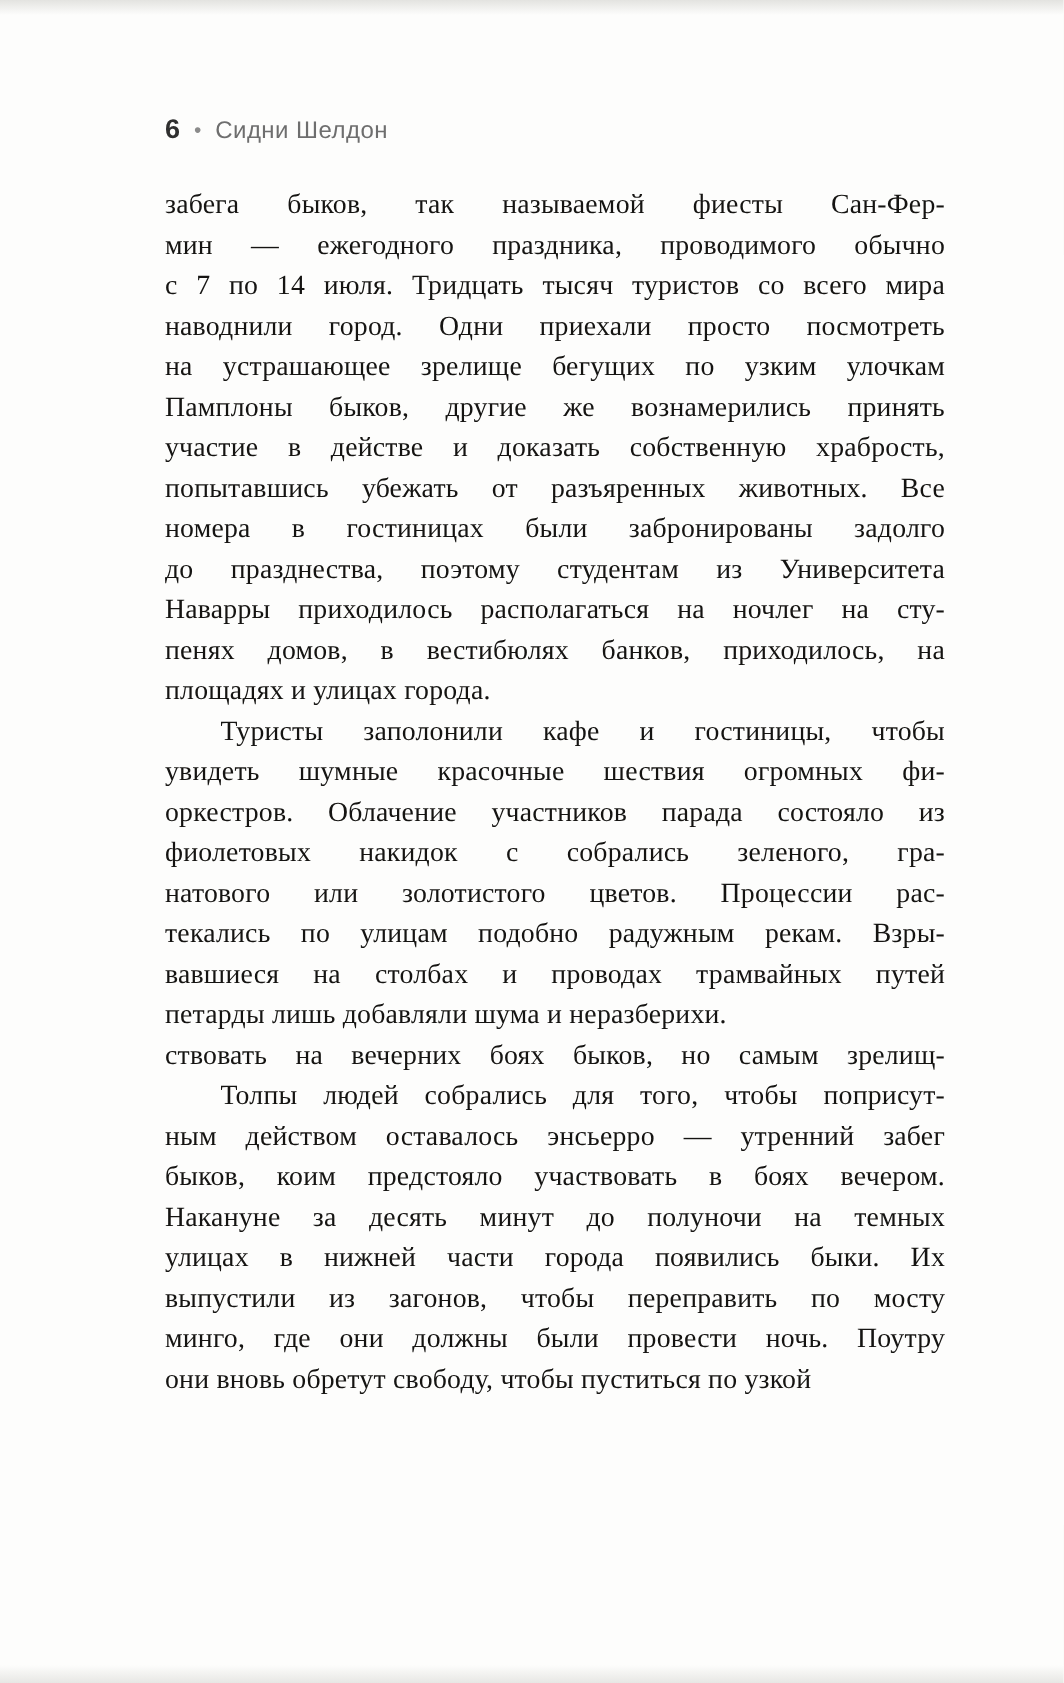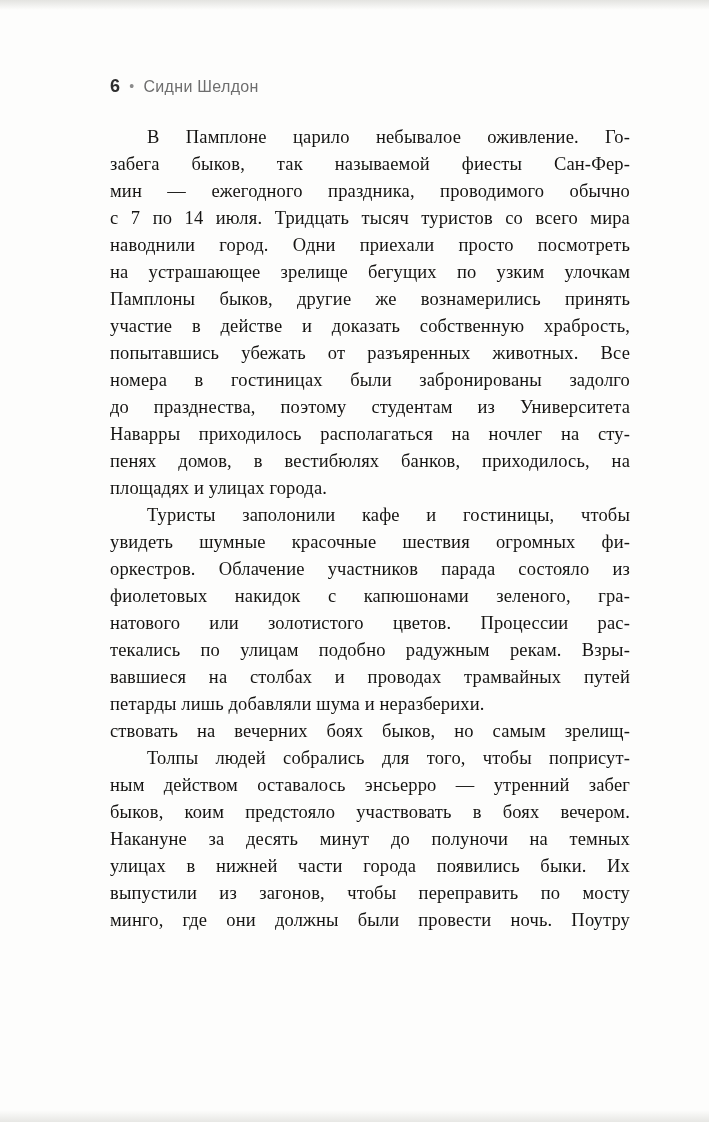--- a/index.html
+++ b/index.html
@@ -87,51 +87,51 @@
   <div class="scan-edge-top"></div>
 
   <div class="running-header">
     <span class="page-num">6</span>
     <span class="dot">•</span>
     <span class="title">Сидни Шелдон</span>
   </div>
 
   <div class="body-text" id="text-block">
       <div class="para">
-        <div class="line j indent">В Памплоне царило небывалое оживление. Го-</div>
         <div class="line j">забега быков, так называемой фиесты Сан-Фер-</div>
         <div class="line j">мин — ежегодного праздника, проводимого обычно</div>
         <div class="line j">с 7 по 14 июля. Тридцать тысяч туристов со всего мира</div>
         <div class="line j">наводнили город. Одни приехали просто посмотреть</div>
         <div class="line j">на устрашающее зрелище бегущих по узким улочкам</div>
         <div class="line j">Памплоны быков, другие же вознамерились принять</div>
         <div class="line j">участие в действе и доказать собственную храбрость,</div>
         <div class="line j">попытавшись убежать от разъяренных животных. Все</div>
         <div class="line j">номера в гостиницах были забронированы задолго</div>
         <div class="line j">до празднества, поэтому студентам из Университета</div>
         <div class="line j">Наварры приходилось располагаться на ночлег на сту-</div>
         <div class="line j">пенях домов, в вестибюлях банков, приходилось, на</div>
         <div class="line">площадях и улицах города.</div>
       </div>
       <div class="para">
         <div class="line j indent">Туристы заполонили кафе и гостиницы, чтобы</div>
         <div class="line j">увидеть шумные красочные шествия огромных фи-</div>
         <div class="line j">оркестров. Облачение участников парада состояло из</div>
-        <div class="line j">фиолетовых накидок с капюшонами зеленого, гра-</div>
+        <div class="line j">фиолетовых накидок с собрались зеленого, гра-</div>
         <div class="line j">натового или золотистого цветов. Процессии рас-</div>
         <div class="line j">текались по улицам подобно радужным рекам. Взры-</div>
         <div class="line j">вавшиеся на столбах и проводах трамвайных путей</div>
         <div class="line">петарды лишь добавляли шума и неразберихи.</div>
       </div>
       <div class="para">
         <div class="line j">ствовать на вечерних боях быков, но самым зрелищ-</div>
         <div class="line j indent">Толпы людей собрались для того, чтобы поприсут-</div>
         <div class="line j">ным действом оставалось энсьерро — утренний забег</div>
         <div class="line j">быков, коим предстояло участвовать в боях вечером.</div>
         <div class="line j">Накануне за десять минут до полуночи на темных</div>
         <div class="line j">улицах в нижней части города появились быки. Их</div>
         <div class="line j">выпустили из загонов, чтобы переправить по мосту</div>
         <div class="line j">минго, где они должны были провести ночь. Поутру</div>
+        <div class="line">они вновь обретут свободу, чтобы пуститься по узкой</div>
       </div>
     </div>
 
   <div class="scan-edge-bottom"></div>
 </div>
 
 </body></html>

